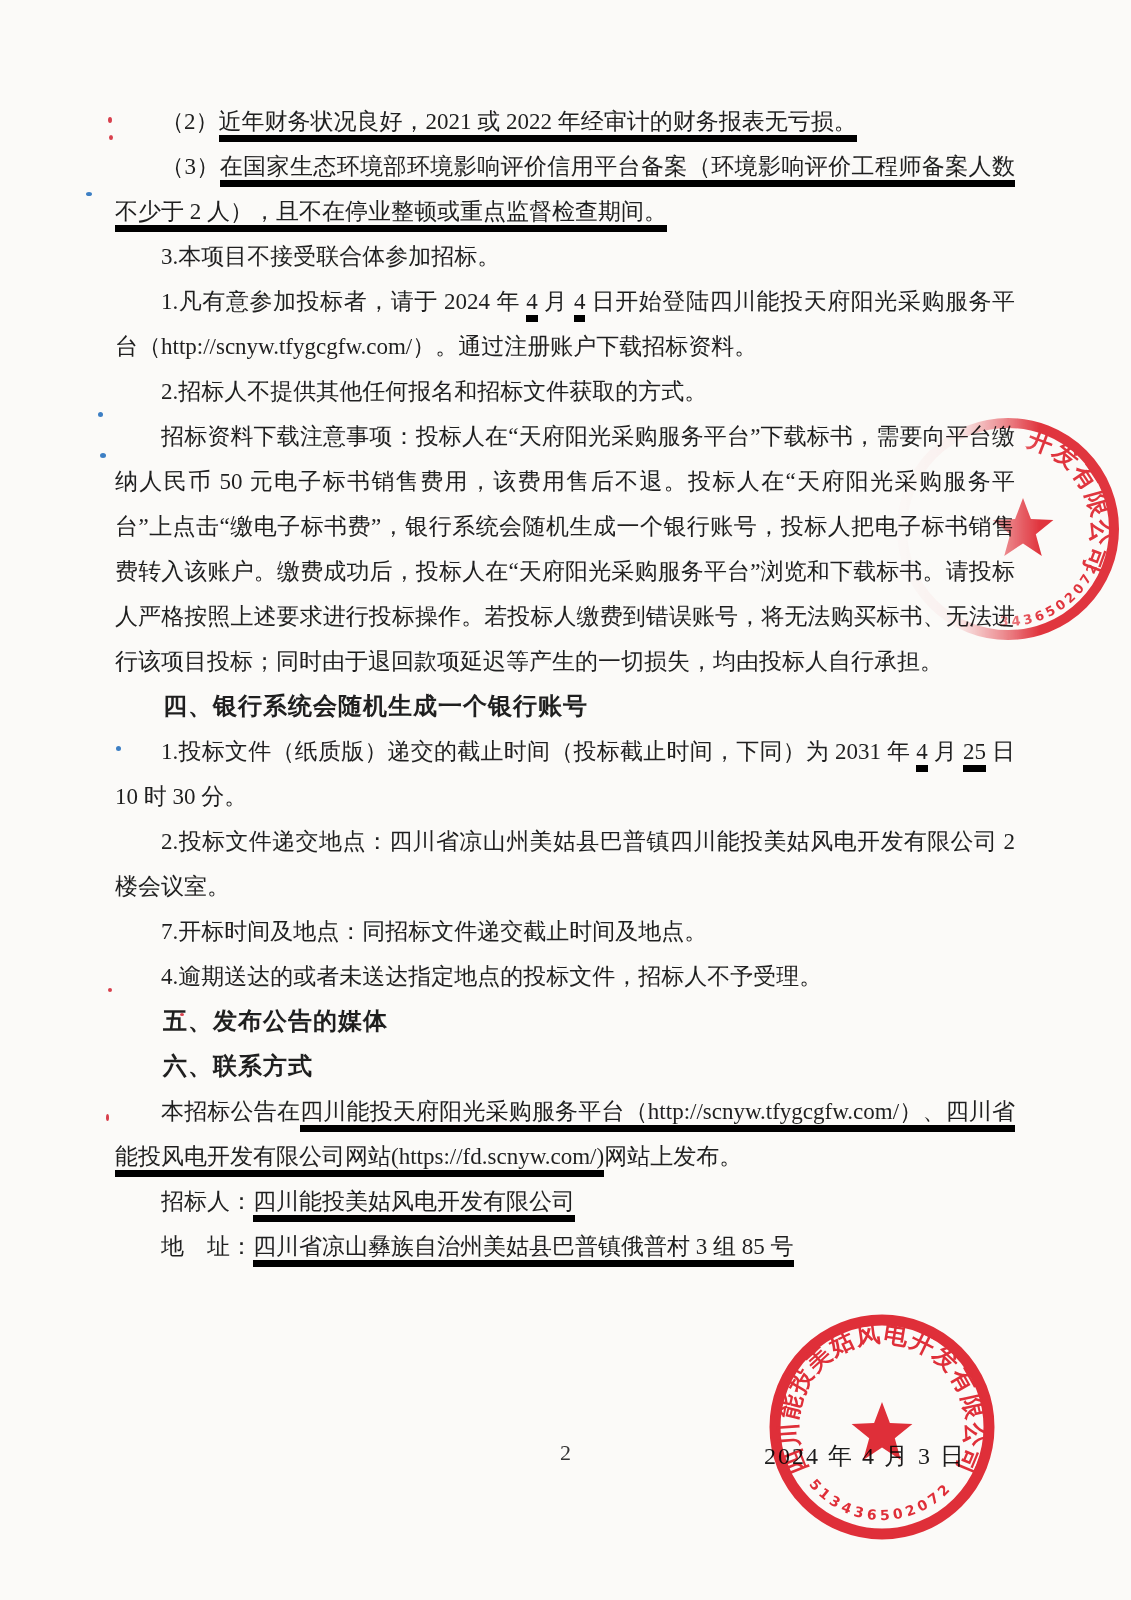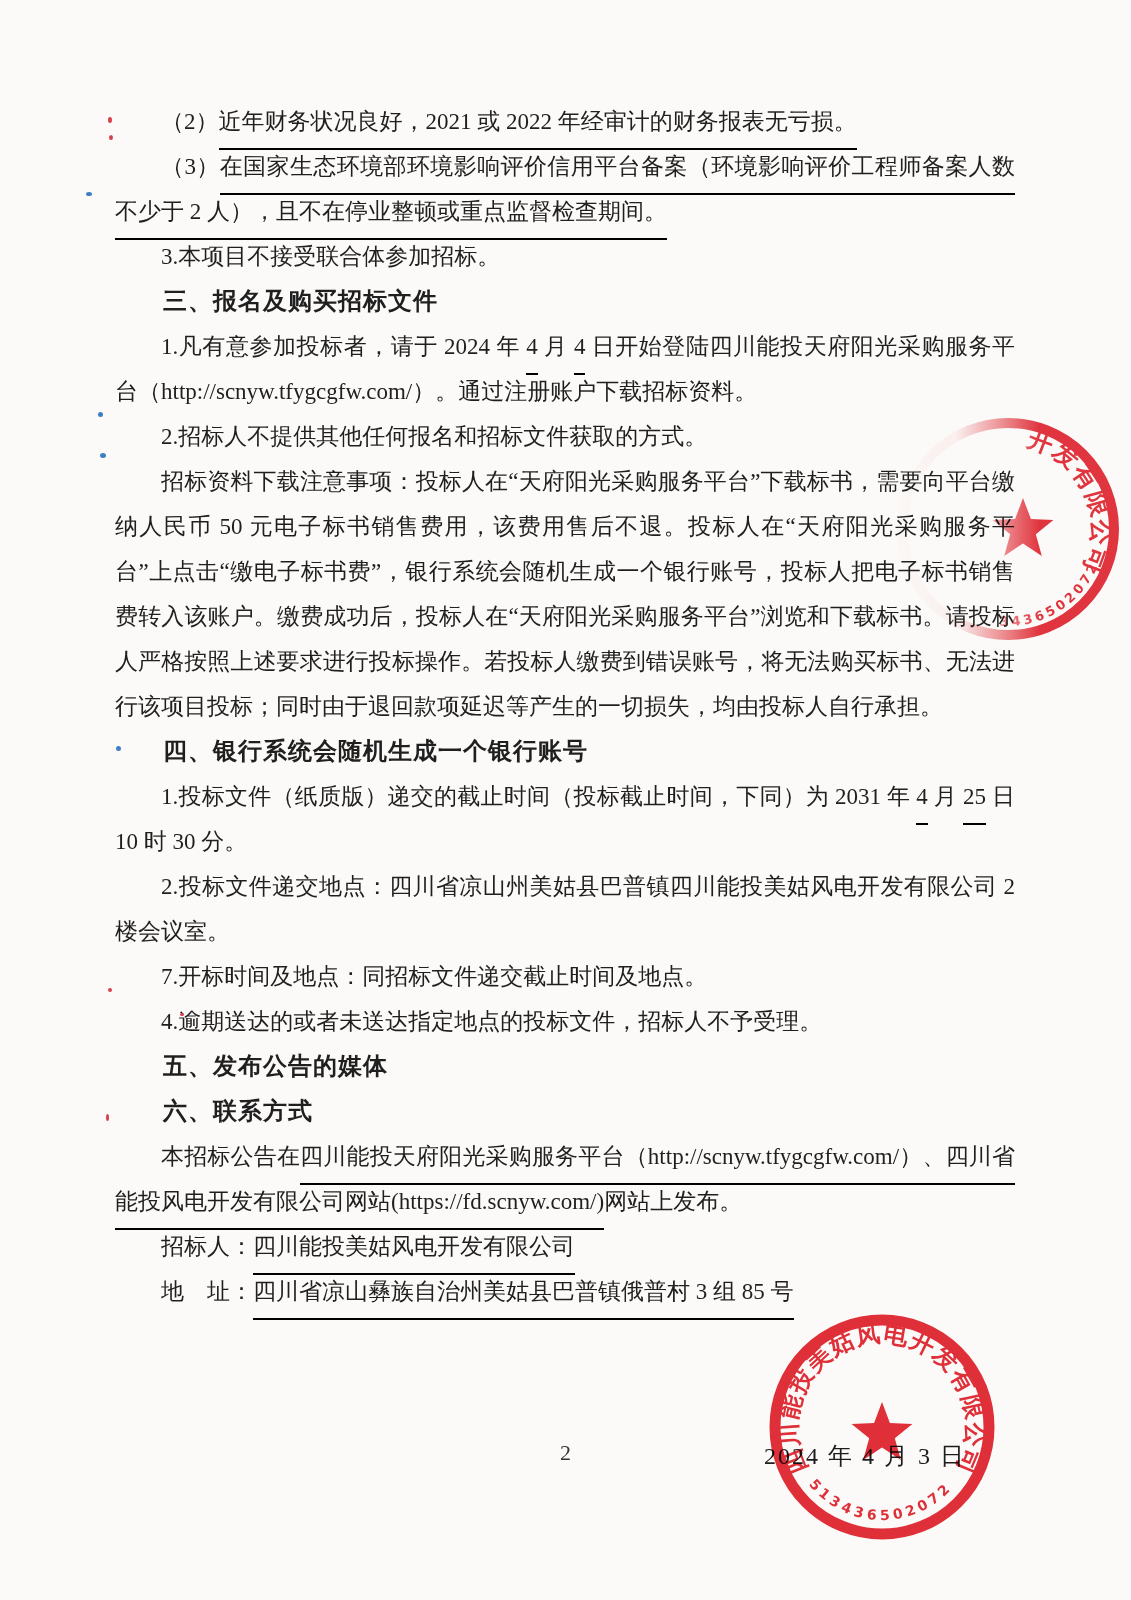--- a/index.html
+++ b/index.html
@@ -33,22 +33,22 @@
   .doc p.para {
     margin: 0;
     text-indent: 2em;
   }
   .doc p.heading {
     font-weight: bold;
     font-size: 24px;
     letter-spacing: 1px;
   }
   .doc span.u {
-    border-bottom: 2px solid #000000;
-    padding-bottom: 14px;
+    border-bottom: 7px solid #000000;
+    padding-bottom: 1px;
   }
   .doc span.b {
     font-weight: normal;
   }
   
   .sig-date {
     position: absolute;
     left: 764px;
     top: 1440px;
     font-size: 24px;
@@ -84,21 +84,20 @@
 </style>
 </head>
 <body>
 
 <div class="page">
 
   <div class="doc">
       <p class="para"><span>（2）</span><span class="u">近年财务状况良好，2021 或 2022 年经审计的财务报表无亏损。</span></p>
       <p class="para"><span>（3）</span><span class="u">在国家生态环境部环境影响评价信用平台备案（环境影响评价工程师备案人数不少于 2 人），且不在停业整顿或重点监督检查期间。</span></p>
       <p class="para"><span>3.本项目不接受联合体参加招标。</span></p>
-      <p class="para heading"><span>三、报名及购买招标文件</span></p>
       <p class="para"><span>1.凡有意参加投标者，请于 2024 年 </span><span class="u">4</span><span> 月 </span><span class="u">4</span><span> 日开始登陆四川能投天府阳光采购服务平台（http://scnyw.tfygcgfw.com/）。通过注册账户下载招标资料。</span></p>
       <p class="para"><span>2.招标人不提供其他任何报名和招标文件获取的方式。</span></p>
       <p class="para"><span class="b">招标资料下载注意事项：</span><span>投标人在“天府阳光采购服务平台”下载标书，需要向平台缴纳人民币 50 元电子标书销售费用，该费用售后不退。投标人在“天府阳光采购服务平台”上点击“缴电子标书费”，银行系统会随机生成一个银行账号，投标人把电子标书销售费转入该账户。缴费成功后，投标人在“天府阳光采购服务平台”浏览和下载标书。请投标人严格按照上述要求进行投标操作。若投标人缴费到错误账号，将无法购买标书、无法进行该项目投标；同时由于退回款项延迟等产生的一切损失，均由投标人自行承担。</span></p>
       <p class="para heading"><span>四、银行系统会随机生成一个银行账号</span></p>
       <p class="para"><span>1.投标文件（纸质版）递交的截止时间（投标截止时间，下同）为 2031 年 </span><span class="u">4</span><span> 月 </span><span class="u">25</span><span> 日 10 时 30 分。</span></p>
       <p class="para"><span>2.投标文件递交地点：四川省凉山州美姑县巴普镇四川能投美姑风电开发有限公司 2 楼会议室。</span></p>
       <p class="para"><span>7.开标时间及地点：同招标文件递交截止时间及地点。</span></p>
       <p class="para"><span>4.逾期送达的或者未送达指定地点的投标文件，招标人不予受理。</span></p>
       <p class="para heading"><span>五、发布公告的媒体</span></p>
       <p class="para heading"><span>六、联系方式</span></p>

